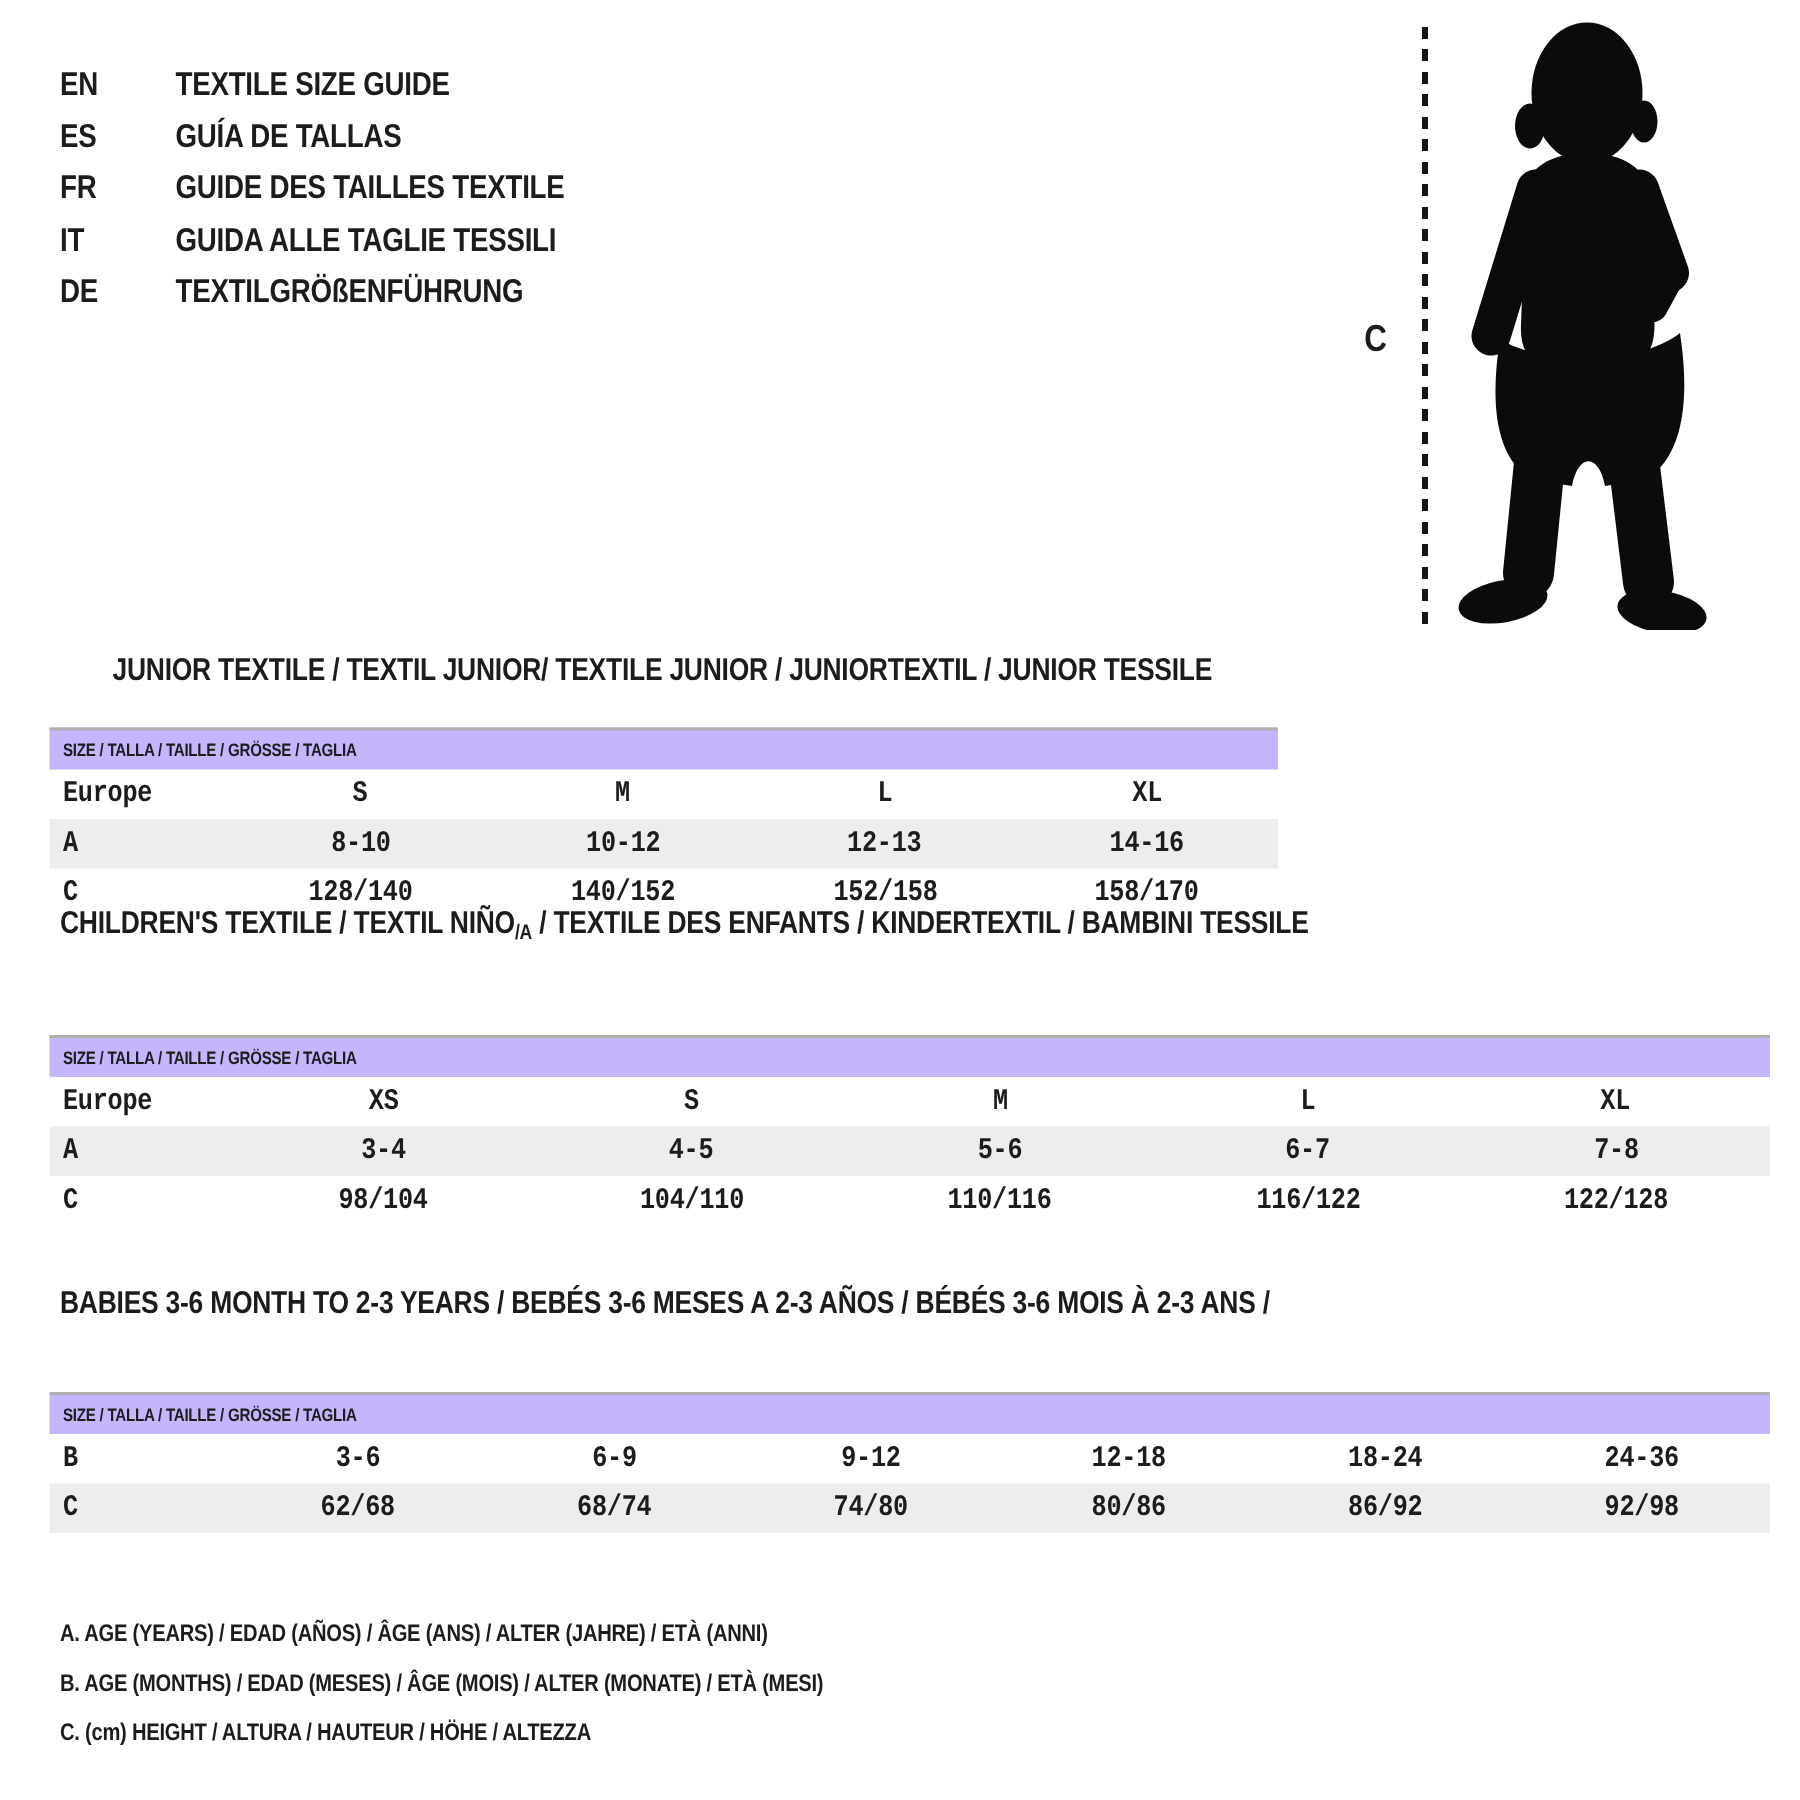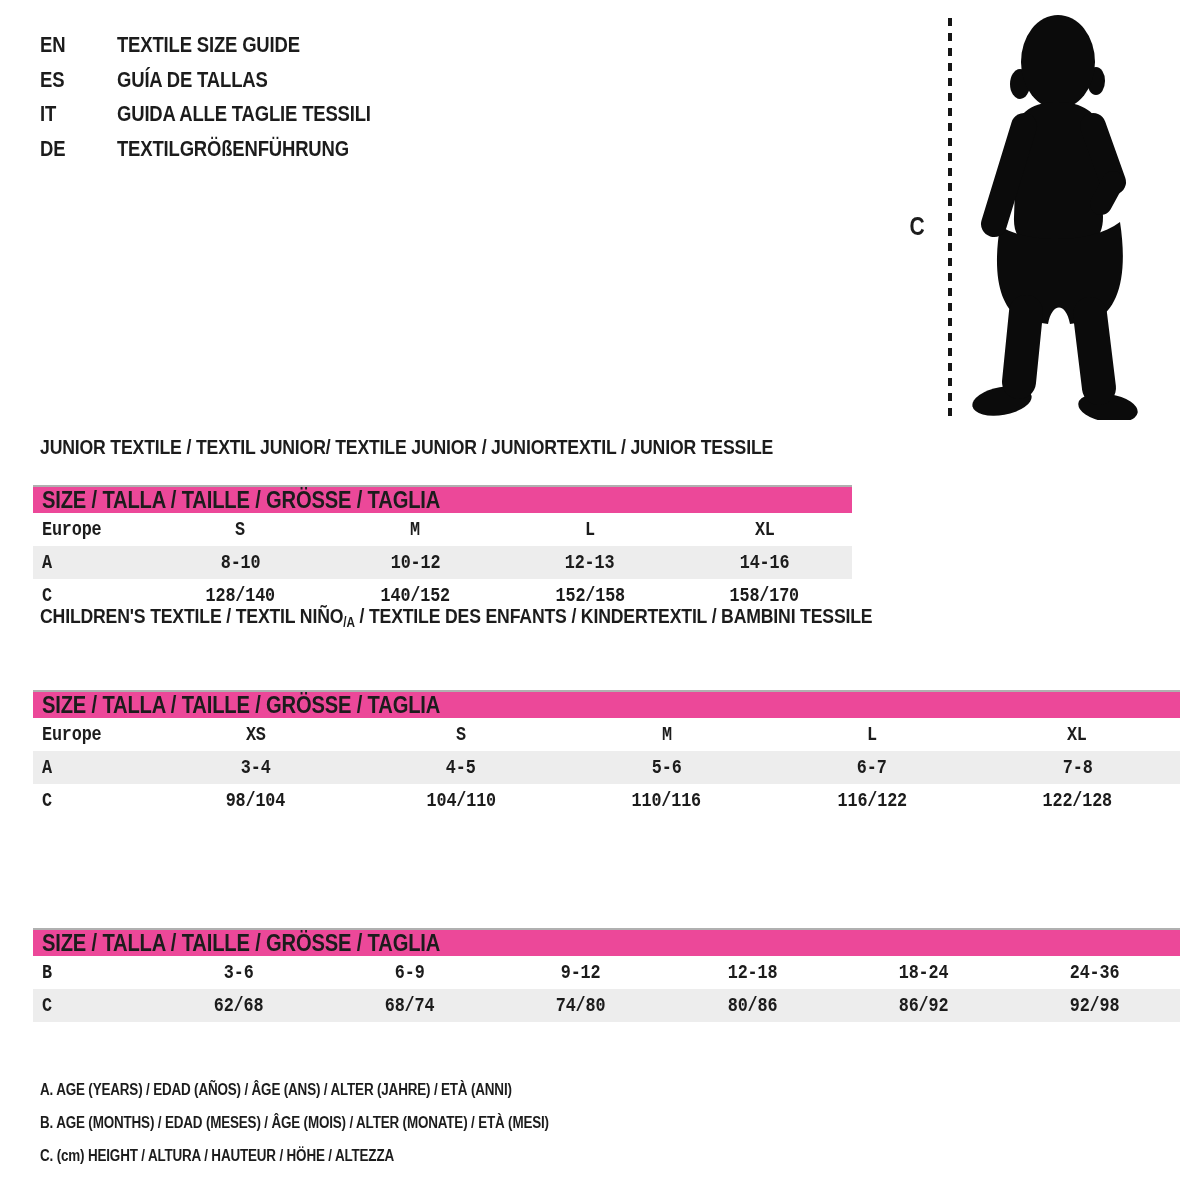--- a/index.html
+++ b/index.html
@@ -4,39 +4,39 @@
 <style>
   * { margin:0; padding:0; box-sizing:border-box; }
   html,body { width:1200px; height:1200px; background:#ffffff; overflow:hidden; }
   body { font-family:"Liberation Sans", sans-serif; color:#1c1c1c; position:relative; }
 
   
   .cnd  { display:inline-block; transform:scaleX(0.84); transform-origin:center center; letter-spacing:-0.2px; white-space:nowrap; }
   .cnd-l{ display:inline-block; transform:scaleX(0.84); transform-origin:left center; letter-spacing:-0.2px; white-space:nowrap; }
 
   
-  .lang-block { position:absolute; left:40px; top:28px; }
+  .lang-block { position:absolute; left:40px; top:39px; }
   .lang-row   { display:flex; height:34.5px; align-items:center; font-weight:bold; font-size:22px; }
   .lang-code  { width:77px; }
 
   
   .measure-line { position:absolute; left:948px; top:18px; width:4px; height:399px;
                   background:repeating-linear-gradient(to bottom,#151515 0 8px,transparent 8px 15px); }
   .measure-label{ position:absolute; left:908px; top:212px; font-size:25px; font-weight:bold; }
   .baby-svg     { position:absolute; left:962px; top:12px; width:180px; height:408px; }
 
   
   .section-title { position:absolute; left:40px; font-size:21px; font-weight:bold; }
   .title-sub { font-size:14px; vertical-align:-4px; }
   .two-line  { line-height:32px; }
 
   
   .size-table { position:absolute; left:33px; }
-  .bar { height:28px; background:#ec4899; border-top:2px solid #b0b0b0;
-         display:flex; align-items:center; padding-left:9px; font-size:24px; font-weight:bold; }
+  .bar { height:28px; background:#c4b5fd; border-top:2px solid #b0b0b0;
+         display:flex; align-items:center; padding-left:9px; font-size:12px; font-weight:bold; }
   .trow { display:grid; height:33px; align-items:center; font-size:20px; font-weight:bold;font-family:Liberation Mono, monospace; }
   .trow.stripe { background:#ededed; }
   .trow .rlabel { text-align:left; padding-left:9px; }
   .trow .cell   { text-align:center; }
   .cols4 { grid-template-columns:120px repeat(4,1fr); }
   .cols5 { grid-template-columns:120px repeat(5,1fr); }
   .cols6 { grid-template-columns:120px repeat(6,1fr); }
   .w-junior { width:819px; }
   .w-wide   { width:1147px; }
 
@@ -50,20 +50,24 @@
 <div class="lang-block">
   <div class="lang-row">
     <span class="lang-code"><span class="cnd-l">EN</span></span>
     <span class="cnd-l">TEXTILE SIZE GUIDE</span>
   </div>
   <div class="lang-row">
     <span class="lang-code"><span class="cnd-l">ES</span></span>
     <span class="cnd-l">GUÍA DE TALLAS</span>
   </div>
   <div class="lang-row">
+    <span class="lang-code"><span class="cnd-l">FR</span></span>
+    <span class="cnd-l">GUIDE DES TAILLES TEXTILE</span>
+  </div>
+  <div class="lang-row">
     <span class="lang-code"><span class="cnd-l">IT</span></span>
     <span class="cnd-l">GUIDA ALLE TAGLIE TESSILI</span>
   </div>
   <div class="lang-row">
     <span class="lang-code"><span class="cnd-l">DE</span></span>
     <span class="cnd-l">TEXTILGRÖßENFÜHRUNG</span>
   </div>
 </div>
 
 <div class="measure-line"></div>
@@ -88,21 +92,21 @@
 
     <line x1="62" y1="114" x2="32" y2="212" stroke-width="26"></line>
     <line x1="131" y1="114" x2="151" y2="170" stroke-width="26"></line>
     <line x1="151" y1="170" x2="139" y2="192" stroke-width="22"></line>
 
     <line x1="64" y1="300" x2="57" y2="370" stroke-width="34"></line>
     <line x1="128" y1="302" x2="137" y2="376" stroke-width="34"></line>
   </g>
 </svg>
 
-<div class="section-title" style="top:435px;">
+<div class="section-title" style="top:435px;margin-left:35px;">
   <span class="cnd-l">JUNIOR TEXTILE / TEXTIL JUNIOR/ TEXTILE JUNIOR / JUNIORTEXTIL / JUNIOR TESSILE</span>
 </div>
 
 <div class="size-table w-junior" style="top:485px;">
   <div class="bar">
     <span class="cnd-l">SIZE / TALLA / TAILLE / GRÖSSE / TAGLIA</span>
   </div>
   <div class="trow cols4">
     <span class="rlabel"><span class="cnd-l">Europe</span></span>
     <span class="cell"><span class="cnd">S</span></span>
@@ -154,20 +158,21 @@
     <span class="rlabel"><span class="cnd-l">C</span></span>
     <span class="cell"><span class="cnd">98/104</span></span>
     <span class="cell"><span class="cnd">104/110</span></span>
     <span class="cell"><span class="cnd">110/116</span></span>
     <span class="cell"><span class="cnd">116/122</span></span>
     <span class="cell"><span class="cnd">122/128</span></span>
   </div>
 </div>
 
 <div class="section-title two-line" style="top:853px;">
+  <div><span class="cnd-l">BABIES 3-6 MONTH TO 2-3 YEARS / BEBÉS 3-6 MESES A 2-3 AÑOS / BÉBÉS 3-6 MOIS À 2-3 ANS /</span></div>
 </div>
 
 <div class="size-table w-wide" style="top:928px;">
   <div class="bar">
     <span class="cnd-l">SIZE / TALLA / TAILLE / GRÖSSE / TAGLIA</span>
   </div>
   <div class="trow cols6">
     <span class="rlabel"><span class="cnd-l">B</span></span>
     <span class="cell"><span class="cnd">3-6</span></span>
     <span class="cell"><span class="cnd">6-9</span></span>

